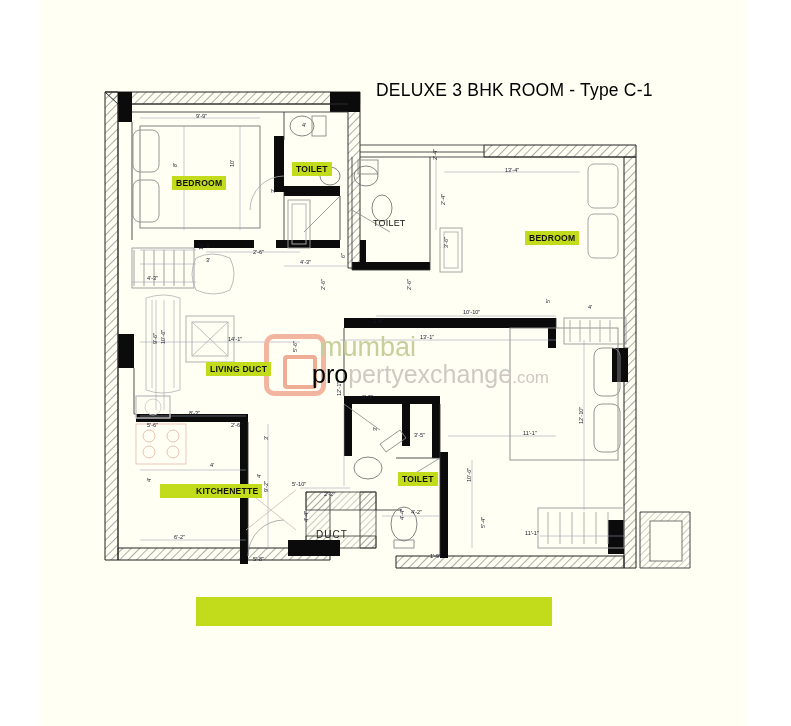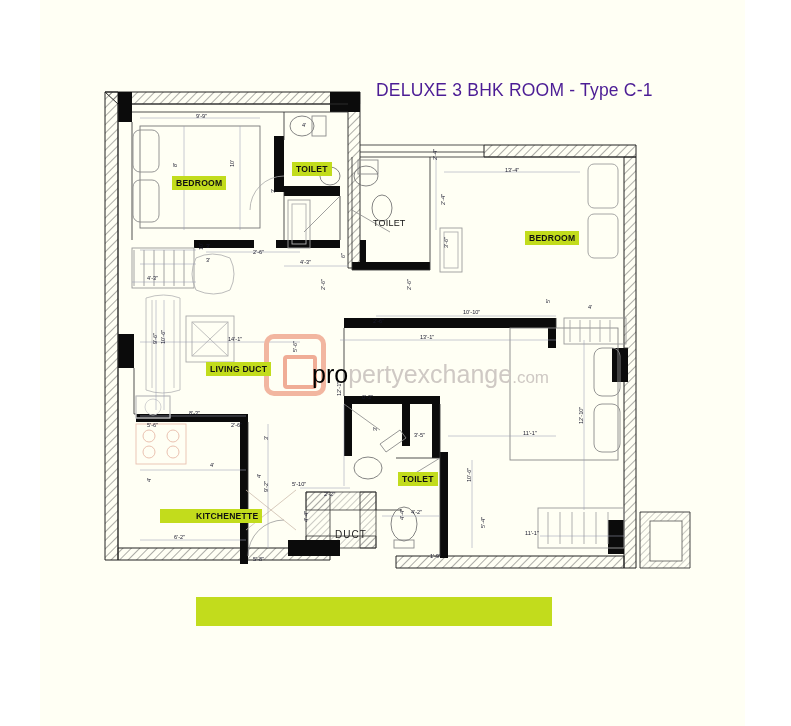--- a/index.html
+++ b/index.html
@@ -4,21 +4,21 @@
 <style>
   html,body{margin:0;padding:0;background:#ffffff;}
   body{width:791px;height:726px;overflow:hidden;font-family:"Liberation Sans",sans-serif;}
   #page{position:relative;width:791px;height:726px;background:#ffffff;}
   #paper{position:absolute;left:40px;top:0;width:705px;height:726px;background:#fffff4;}
 
   #plan{position:absolute;left:0;top:0;width:791px;height:726px;}
 
   .ttl{position:absolute;font-family:"Liberation Sans",sans-serif;white-space:nowrap;}
 
-  #title{left:376px;top:80px;font-size:17.5px;color:#4c1d95;letter-spacing:.2px;}
+  #title{left:376px;top:80px;font-size:17.5px;color:#000000;letter-spacing:.2px;}
 
   #banner{position:absolute;left:196px;top:597px;width:356px;height:29px;background:#c2dc1c;}
   #banner-text{position:absolute;left:205px;top:602px;font-size:17.5px;color:#111;white-space:nowrap;letter-spacing:.1px;}
 
   .rmlabel{position:absolute;font-size:8.6px;font-weight:bold;color:#111;white-space:nowrap;
            padding:2px 4px 2px 4px;line-height:10px;letter-spacing:.2px;}
   .hl{background:#c2dc1c;}
   .plain{background:transparent;font-weight:normal;font-size:9px;}
   .duct{background:transparent;font-weight:normal;font-size:10px;letter-spacing:1px;color:#222;}
 
@@ -233,38 +233,39 @@
       <path d="M382,516 L440,516"></path>
       <path d="M472,460 L472,548"></path>
       <path d="M540,536 L624,536"></path>
     </g>
   </svg>
 
   <div id="wm">
     <div id="wm-logo">
       <div id="wm-logo-in"></div>
     </div>
+    <div id="wm-l1">mumbai</div>
     <div id="wm-l2">
       <span class="pink">pro</span><span>pertyexchange</span><span class="dom">.com</span>
     </div>
   </div>
 
   <div id="title" class="ttl">DELUXE 3 BHK ROOM - Type C-1</div>
 
   <div id="banner"></div>
 
   <div id="room-labels">
       <div class="rmlabel hl" style="left: 172px; top: 176px;">BEDROOM</div>
       <div class="rmlabel hl" style="left: 292px; top: 162px;">TOILET</div>
       <div class="rmlabel plain" style="left: 369px; top: 216px;">TOILET</div>
       <div class="rmlabel hl" style="left: 525px; top: 231px;">BEDROOM</div>
       <div class="rmlabel hl" style="left: 206px; top: 362px;">LIVING DUCT</div>
-      <div class="rmlabel hl" style="left: 160px; top: 509px; padding-left: 36px;">KITCHENETTE</div>
+      <div class="rmlabel hl" style="left: 160px; top: 484px; padding-left: 36px;">KITCHENETTE</div>
       <div class="rmlabel hl" style="left: 398px; top: 472px;">TOILET</div>
-      <div class="rmlabel duct" style="left: 331px; top: 528px;">DUCT</div>
+      <div class="rmlabel duct" style="left: 312px; top: 528px;">DUCT</div>
     </div>
   <div id="dim-labels">
       <div class="dim" style="left: 196px; top: 113px;">9'-9"</div>
       <div class="dimv" style="left: 172px; top: 167px;">8'</div>
       <div class="dimv" style="left: 229px; top: 167px;">10'</div>
       <div class="dimv" style="left: 270px; top: 193px;">3'</div>
       <div class="dim" style="left: 302px; top: 122px;">4'</div>
       <div class="dim" style="left: 206px; top: 243px;">3'</div>
       <div class="dim" style="left: 206px; top: 257px;">3'</div>
       <div class="dimv" style="left: 198px; top: 250px;">10'</div>

